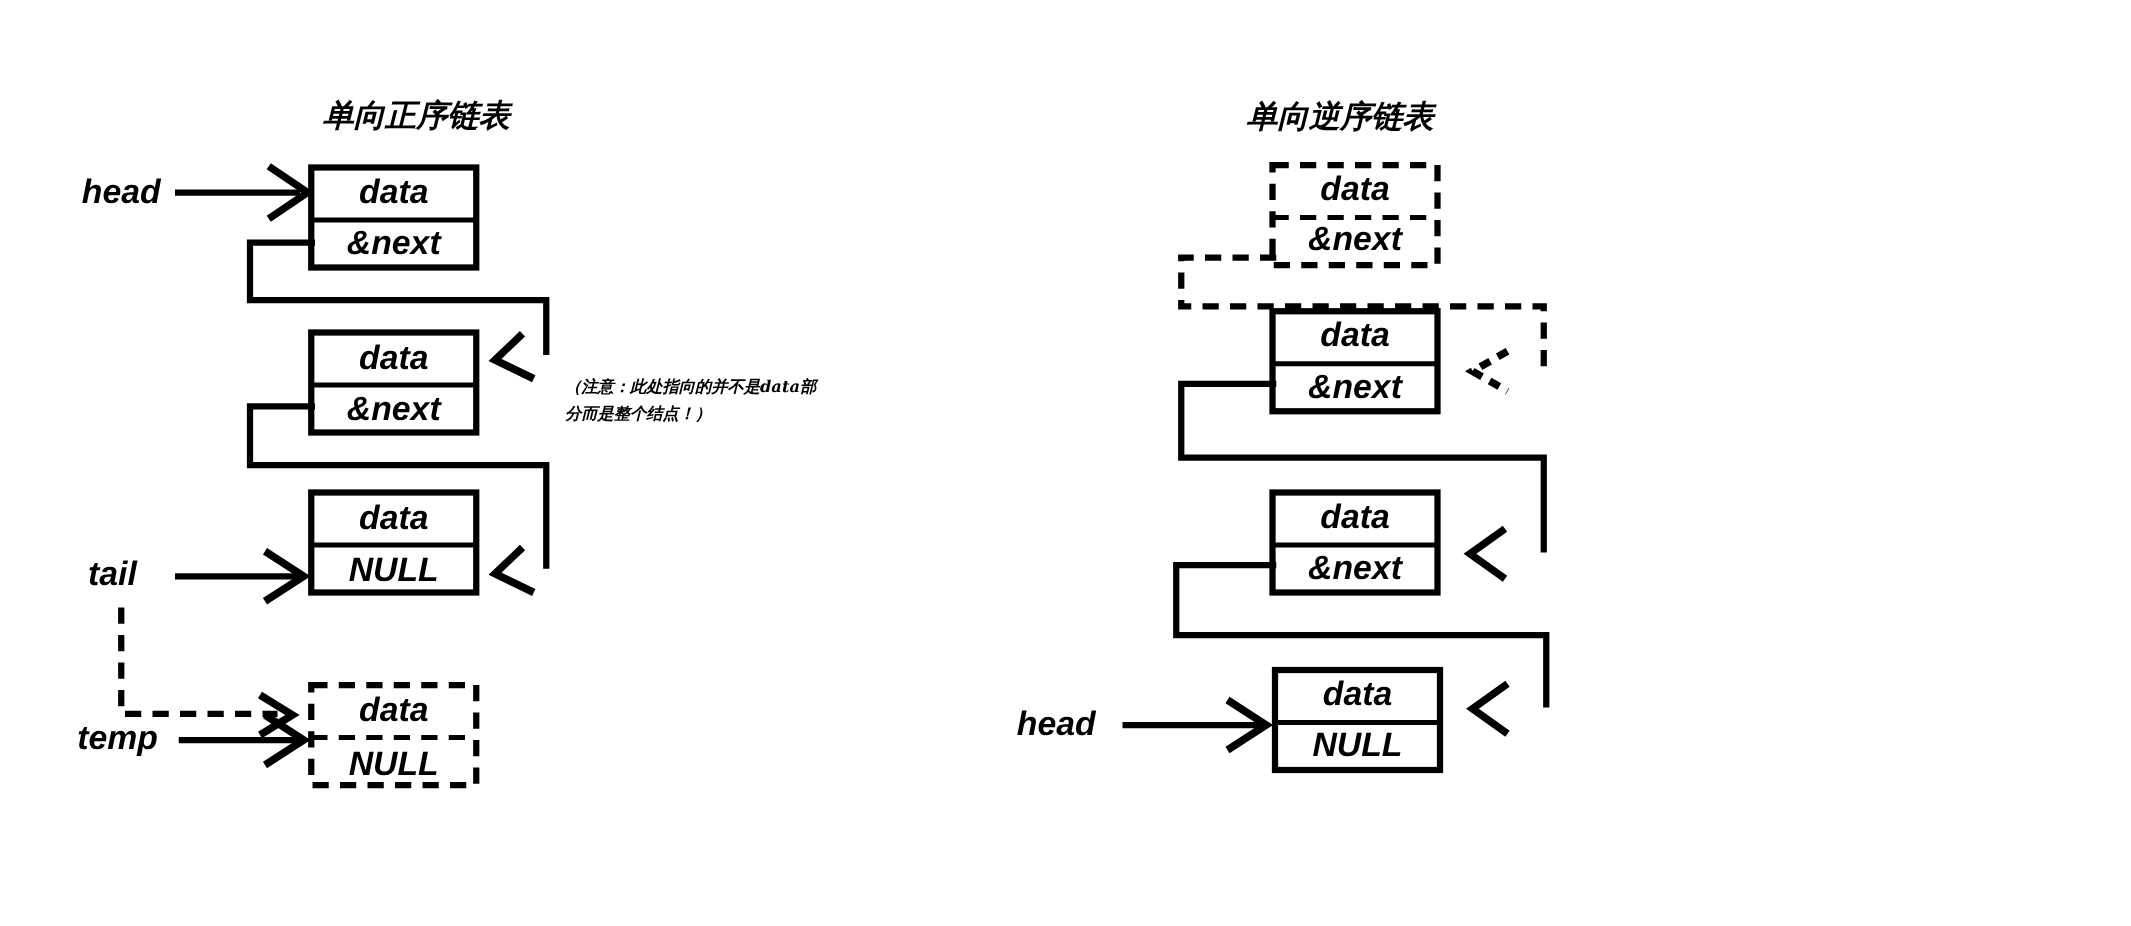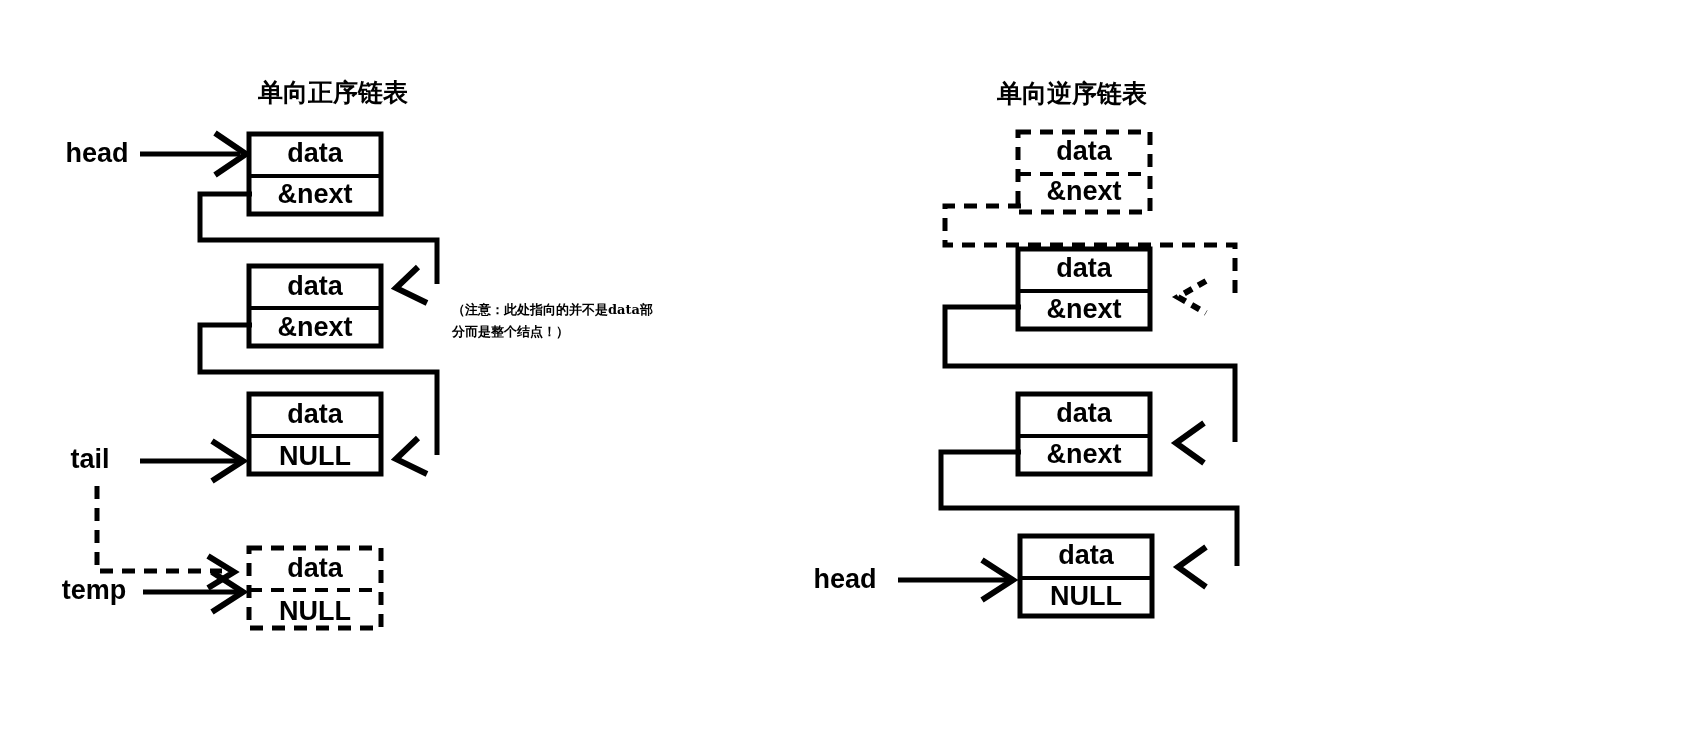--- a/index.html
+++ b/index.html
@@ -1,17 +1,17 @@
 <!DOCTYPE html>
 <html><head>
 <meta charset="utf-8">
 <style>
   html,body{margin:0;padding:0;background:#ffffff;}
   body{width:1705px;height:741px;font-family:"Liberation Sans","DejaVu Sans",sans-serif;overflow:hidden;}
-  #stage{position:relative;width:1705px;height:741px;}
+  #stage{position:relative;width:1705px;height:741px;font-style:italic;}
   svg{display:block;}
   .node-text{font-family:"Liberation Sans","DejaVu Sans",sans-serif;font-weight:bold;font-size:27px;fill:#000;text-anchor:middle;dominant-baseline:middle;}
   .ptr-label{font-family:"Liberation Sans","DejaVu Sans",sans-serif;font-weight:bold;font-size:27px;fill:#000;text-anchor:middle;dominant-baseline:middle;}
   .title{font-family:"DejaVu Sans","Liberation Sans",sans-serif;font-weight:bold;font-size:25px;fill:#000;text-anchor:middle;dominant-baseline:middle;}
   .note{font-family:"DejaVu Serif","Liberation Serif",serif;font-weight:bold;font-size:13px;fill:#000;dominant-baseline:middle;}
   .bx{fill:#ffffff;stroke:#000000;stroke-width:5;}
   .bx-dash{fill:#ffffff;stroke:#000000;stroke-width:5;stroke-dasharray:13 9;}
   .sep{stroke:#000000;stroke-width:4;}
   .sep-dash{stroke:#000000;stroke-width:4;stroke-dasharray:13 9;}
   .ln{stroke:#000000;stroke-width:5;fill:none;stroke-linecap:butt;stroke-linejoin:miter;}

